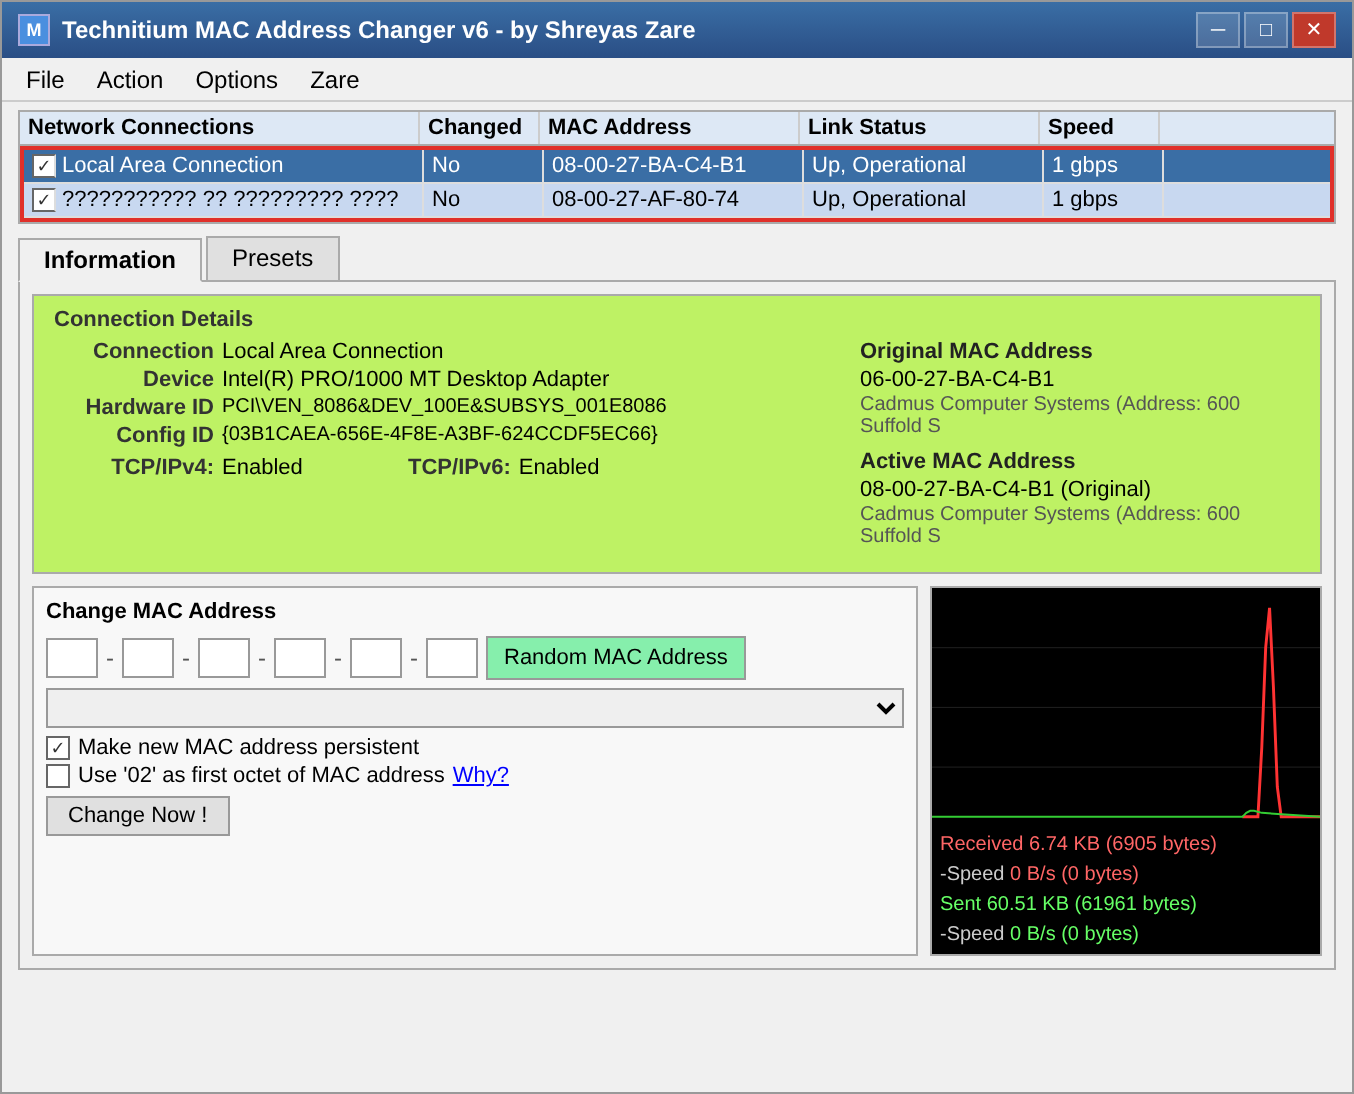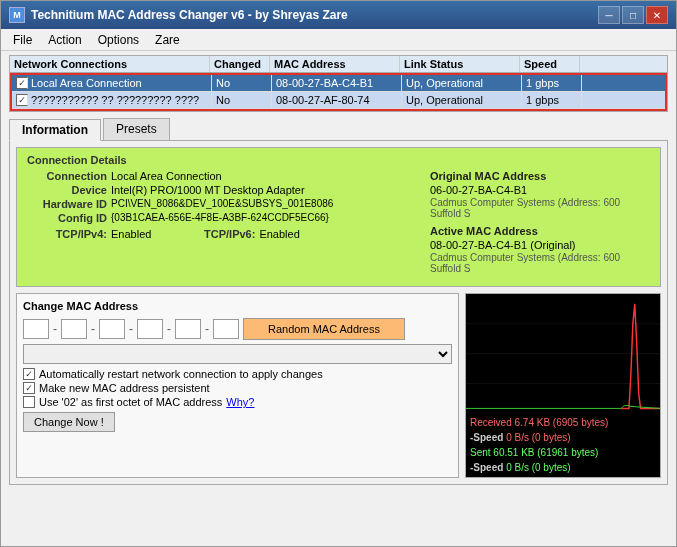--- a/index.html
+++ b/index.html
@@ -246,23 +246,23 @@
       height: 20px;
       border: 1px solid #999;
       text-align: center;
       font-size: 11px;
     }
     .mac-dash {
       font-size: 12px;
       color: #555;
     }
     .random-btn {
-      padding: 2px 24px;
+      padding: 2px 8px;
       border: 1px solid #999;
-      background: #fdba74;
+      background: #86efac;
       cursor: pointer;
       font-size: 11px;
       height: 22px;
     }
     .mac-combo {
       width: 100%;
       height: 20px;
       border: 1px solid #999;
       margin-bottom: 4px;
       font-size: 11px;
@@ -306,21 +306,21 @@
     }
     .graph-stats {
       background: black;
       color: #eee;
       padding: 2px 4px;
       font-size: 10px;
       line-height: 1.5;
     }
     .stat-received { color: #ff6666; }
     .stat-sent { color: #66ff66; }
-    .stat-label { color: #cccccc; font-weight: bold; }
+    .stat-label { color: #cccccc; }
     .why-link {
       color: blue;
       text-decoration: underline;
       cursor: pointer;
       font-size: 11px;
     }
     svg.graph-svg {
       width: 100%;
       height: 100%;
     }
@@ -444,24 +444,20 @@
             <input class="mac-field" type="text" maxlength="2" style="">
             <button class="random-btn">Random MAC Address</button>
           </div>
           <div style="position:relative;">
             <select class="mac-combo">
               <option></option>
             </select>
           </div>
           <div class="checkbox-row">
             <div class="cb checked"></div>
-            <span>Automatically restart network connection to apply changes</span>
-          </div>
-          <div class="checkbox-row">
-            <div class="cb checked"></div>
             <span>Make new MAC address persistent</span>
           </div>
           <div class="checkbox-row">
             <div class="cb"></div>
             <span>Use '02' as first octet of MAC address</span>
             <span class="why-link">Why?</span>
           </div>
           <div class="action-btns">
             <button class="action-btn">Change Now !</button>
           </div>

